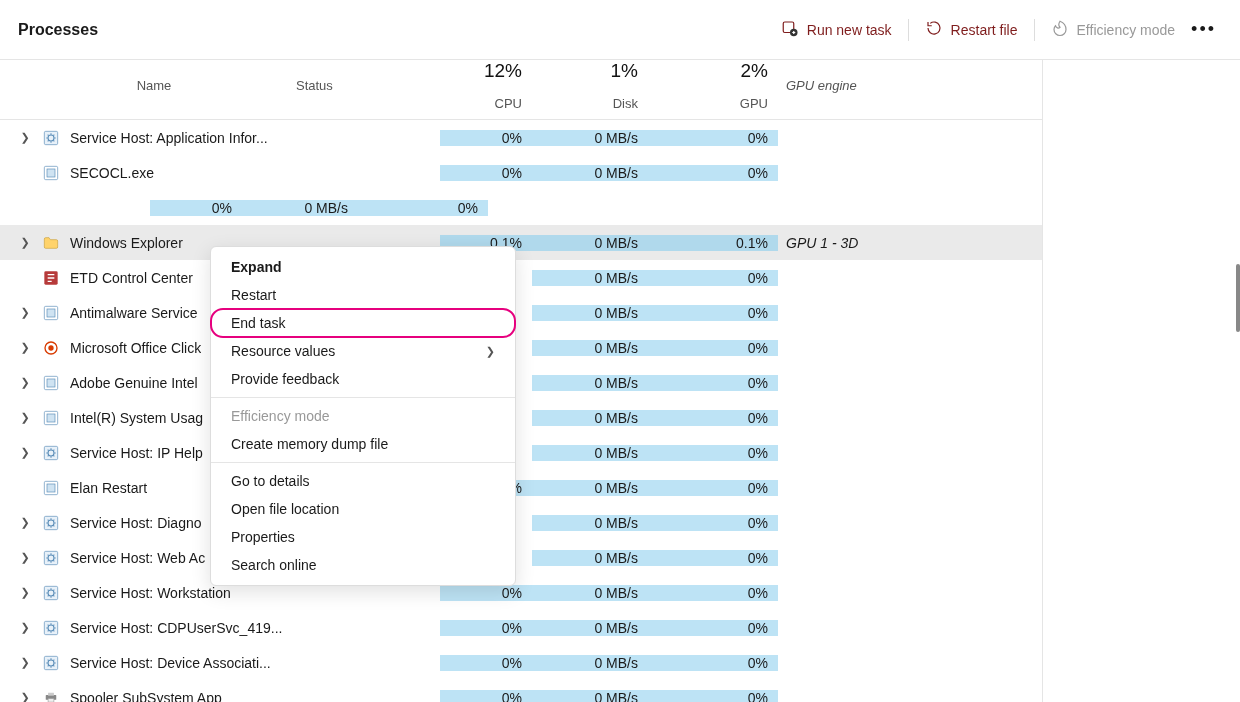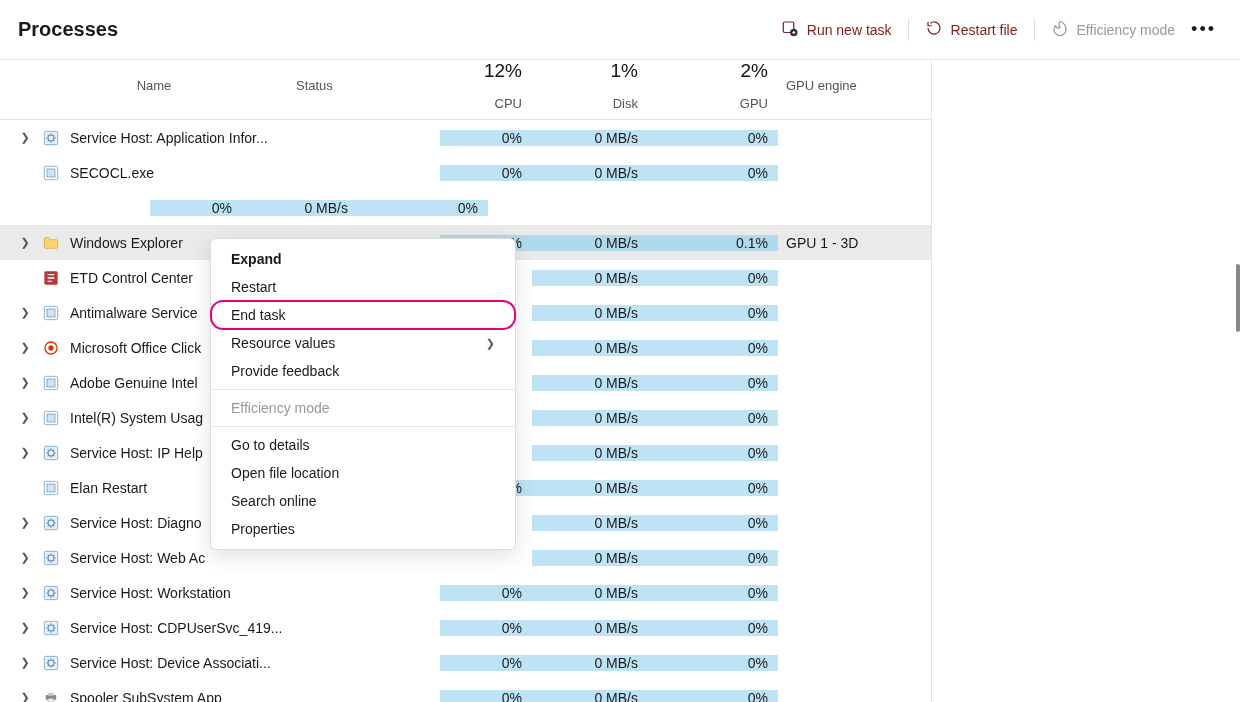--- a/index.html
+++ b/index.html
@@ -14,21 +14,21 @@
     position: relative;
   }
   .toolbar {
     height: 60px;
     display: flex;
     align-items: center;
     padding: 0 18px;
     border-bottom: 1px solid #e5e5e5;
   }
   .toolbar h1 {
-    font-size: 20px;
+    font-size: 16px;
     font-weight: 600;
   }
   .toolbar .spacer { flex: 1; }
   .toolbar .btn {
     display: inline-flex;
     align-items: center;
     gap: 8px;
     padding: 6px 10px;
     cursor: pointer;
     font-size: 14px;
@@ -38,21 +38,21 @@
   .toolbar .sep {
     width: 1px;
     height: 22px;
     background: #ddd;
     margin: 0 6px;
   }
   .toolbar svg { width: 18px; height: 18px; }
   .more-dots { font-size: 18px; letter-spacing: 2px; padding: 0 6px; cursor: pointer; }
 
   .table {
-    width: 932px;
+    width: 1043px;
     border-right: 1px solid #e5e5e5;
     position: relative;
   }
   .row {
     display: flex;
     align-items: center;
     height: 35px;
     font-size: 14px;
   }
   .header-row {
@@ -71,21 +71,21 @@
   .header-row .big {
     font-size: 19px;
     color: #111;
     margin-bottom: 2px;
   }
   .col-name { width: 290px; padding-left: 18px; display: flex; align-items: center; gap: 4px; overflow: hidden; white-space: nowrap; }
   .col-status { width: 150px; padding-left: 6px; }
   .col-cpu { width: 92px; text-align: right; padding-right: 10px; }
   .col-disk { width: 116px; text-align: right; padding-right: 10px; }
   .col-gpu { width: 130px; text-align: right; padding-right: 10px; }
-  .col-engine { flex: 1; padding-left: 8px; }
+  .col-engine { flex: 1; padding-left: 8px; font-style: italic; }
   .num { font-variant-numeric: tabular-nums; gap: 12px; }
   .highlight { background: #bde3f5; }
   .row.selected { background: #eaeaea; }
   .row.selected .highlight { background: #b0d9ec; }
   .chev {
     width: 14px;
     display: inline-flex;
     justify-content: center;
     color: #555;
     font-size: 11px;
@@ -101,21 +101,21 @@
     margin-left: 6px;
     margin-right: 6px;
   }
   .name-text { overflow: hidden; text-overflow: ellipsis; }
   .body-rows { height: calc(702px - 60px - 60px); overflow: hidden; }
 
   
   .context-menu {
     position: absolute;
     left: 210px;
-    top: 238px;
+    top: 246px;
     width: 306px;
     background: #fff;
     border: 1px solid #ddd;
     border-radius: 6px;
     box-shadow: 0 6px 20px rgba(0,0,0,0.12);
     padding: 6px 0;
     z-index: 100;
   }
   .context-menu .item {
     padding: 6px 20px;
@@ -499,20 +499,21 @@
   <div class="item bold">Expand</div>
   <div class="item">Restart</div>
   <div class="item highlighted">End task</div>
   <div class="item">
     <span>Resource values</span>
     <span class="sub-arrow">❯</span>
   </div>
   <div class="item">Provide feedback</div>
   <hr>
   <div class="item disabled">Efficiency mode</div>
+  <div class="item">Create memory dump file</div>
   <hr>
   <div class="item">Go to details</div>
   <div class="item">Open file location</div>
+  <div class="item">Properties</div>
   <div class="item">Search online</div>
-  <div class="item">Properties</div>
 </div>
 
 <div class="scrollbar-hint"></div>
 
 </body></html>

